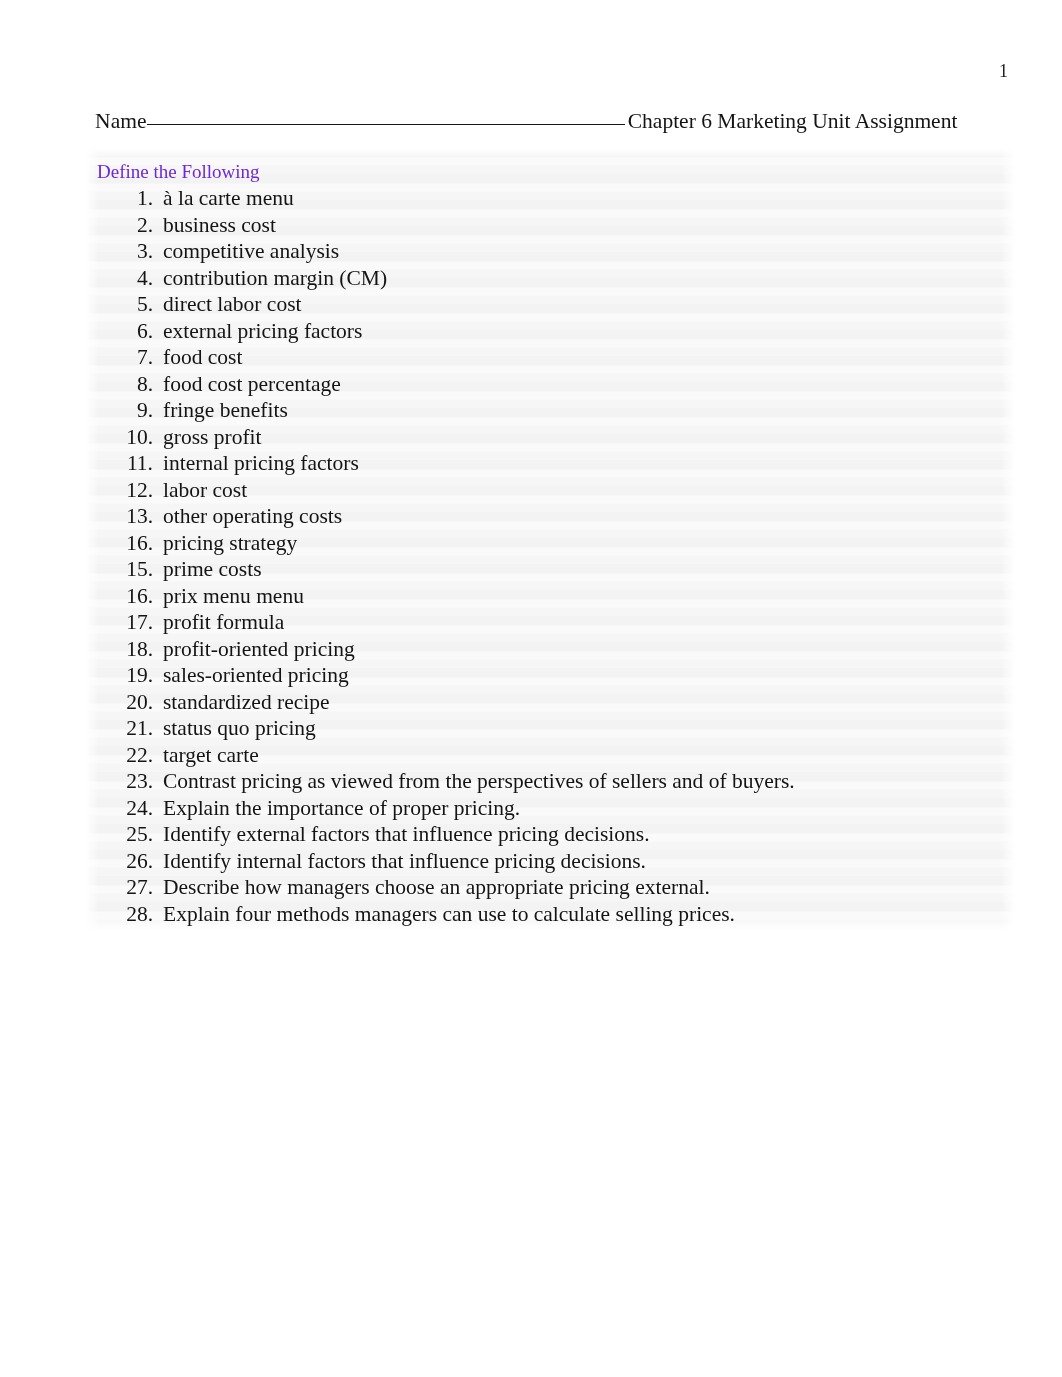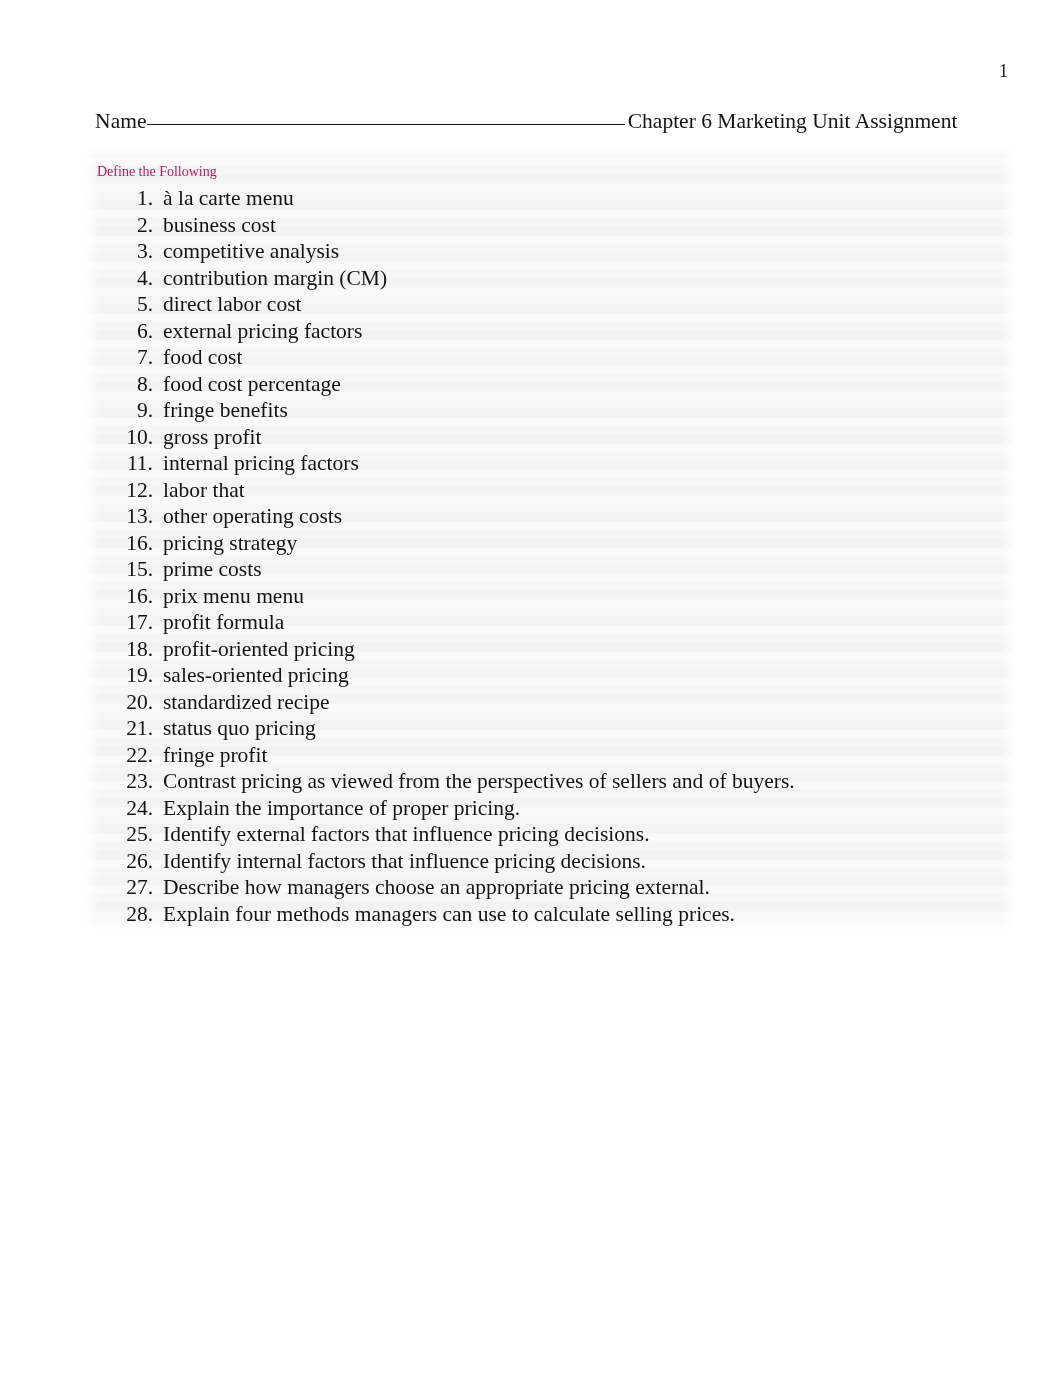--- a/index.html
+++ b/index.html
@@ -96,23 +96,23 @@
     left: 85px;
     top: 148px;
     width: 930px;
     height: 782px;
   }
 
   .section-heading {
     position: absolute;
     left: 12px;
     top: 11px;
-    font-size: 14px;
+    font-size: 19px;
     line-height: 26.5px;
-    color: #be185d;
+    color: #6d28d9;
     white-space: nowrap;
   }
 
   .define-list {
     position: absolute;
     left: 0;
     top: 37px;
     width: 930px;
     list-style: none;
     margin: 0;
@@ -206,21 +206,21 @@
         <li class="list-item">
           <span class="item-number">10.</span>
           <span class="item-text">gross profit</span>
         </li>
         <li class="list-item">
           <span class="item-number">11.</span>
           <span class="item-text">internal pricing factors</span>
         </li>
         <li class="list-item">
           <span class="item-number">12.</span>
-          <span class="item-text">labor that</span>
+          <span class="item-text">labor cost</span>
         </li>
         <li class="list-item">
           <span class="item-number">13.</span>
           <span class="item-text">other operating costs</span>
         </li>
         <li class="list-item">
           <span class="item-number">16.</span>
           <span class="item-text">pricing strategy</span>
         </li>
         <li class="list-item">
@@ -246,21 +246,21 @@
         <li class="list-item">
           <span class="item-number">20.</span>
           <span class="item-text">standardized recipe</span>
         </li>
         <li class="list-item">
           <span class="item-number">21.</span>
           <span class="item-text">status quo pricing</span>
         </li>
         <li class="list-item">
           <span class="item-number">22.</span>
-          <span class="item-text">fringe profit</span>
+          <span class="item-text">target carte</span>
         </li>
         <li class="list-item question">
           <span class="item-number">23.</span>
           <span class="item-text">Contrast pricing as viewed from the perspectives of sellers and of buyers.</span>
         </li>
         <li class="list-item question">
           <span class="item-number">24.</span>
           <span class="item-text">Explain the importance of proper pricing.</span>
         </li>
         <li class="list-item question">

